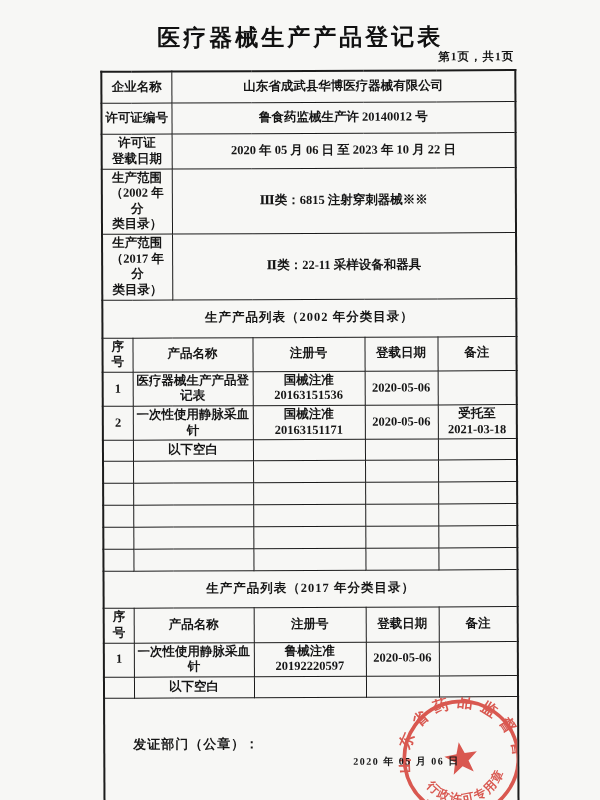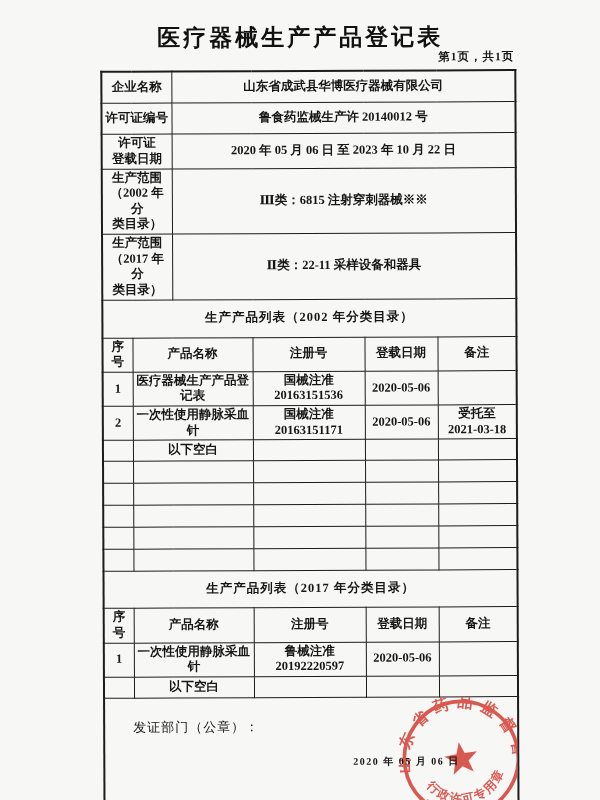--- a/index.html
+++ b/index.html
@@ -28,21 +28,21 @@
     border:1.6px solid #1c1c1c;
     font-size:12.5px;font-weight:bold;line-height:1.25;
     padding:1px 2px;vertical-align:middle;text-align:center;
     overflow:hidden;
   }
   td.lbl{white-space:pre-line;line-height:1.2;}
   td.val{text-align:left;padding-left:9px;}
   td.prewrap{white-space:pre-line;line-height:1.2;border-radius:12px;}
   td.sectitle{font-size:13.5px;letter-spacing:1px;}
   td.footer-cell{position:relative;vertical-align:top;text-align:left;}
-  .issuer{position:absolute;left:28px;top:21px;font-size:13px;font-weight:normal;letter-spacing:1px;}
+  .issuer{position:absolute;left:28px;top:38px;font-size:13px;font-weight:bold;letter-spacing:1px;}
   .issue-date{position:absolute;left:248px;top:58px;font-size:10px;font-weight:bold;letter-spacing:1.5px;z-index:3;white-space:nowrap;}
   .seal{
     position:absolute;left:293px;top:-2px;width:126px;height:126px;
     z-index:2;transform:rotate(-9deg);opacity:0.88;
   }
 </style>
 </head>
 <body>
 
 <div class="page">

